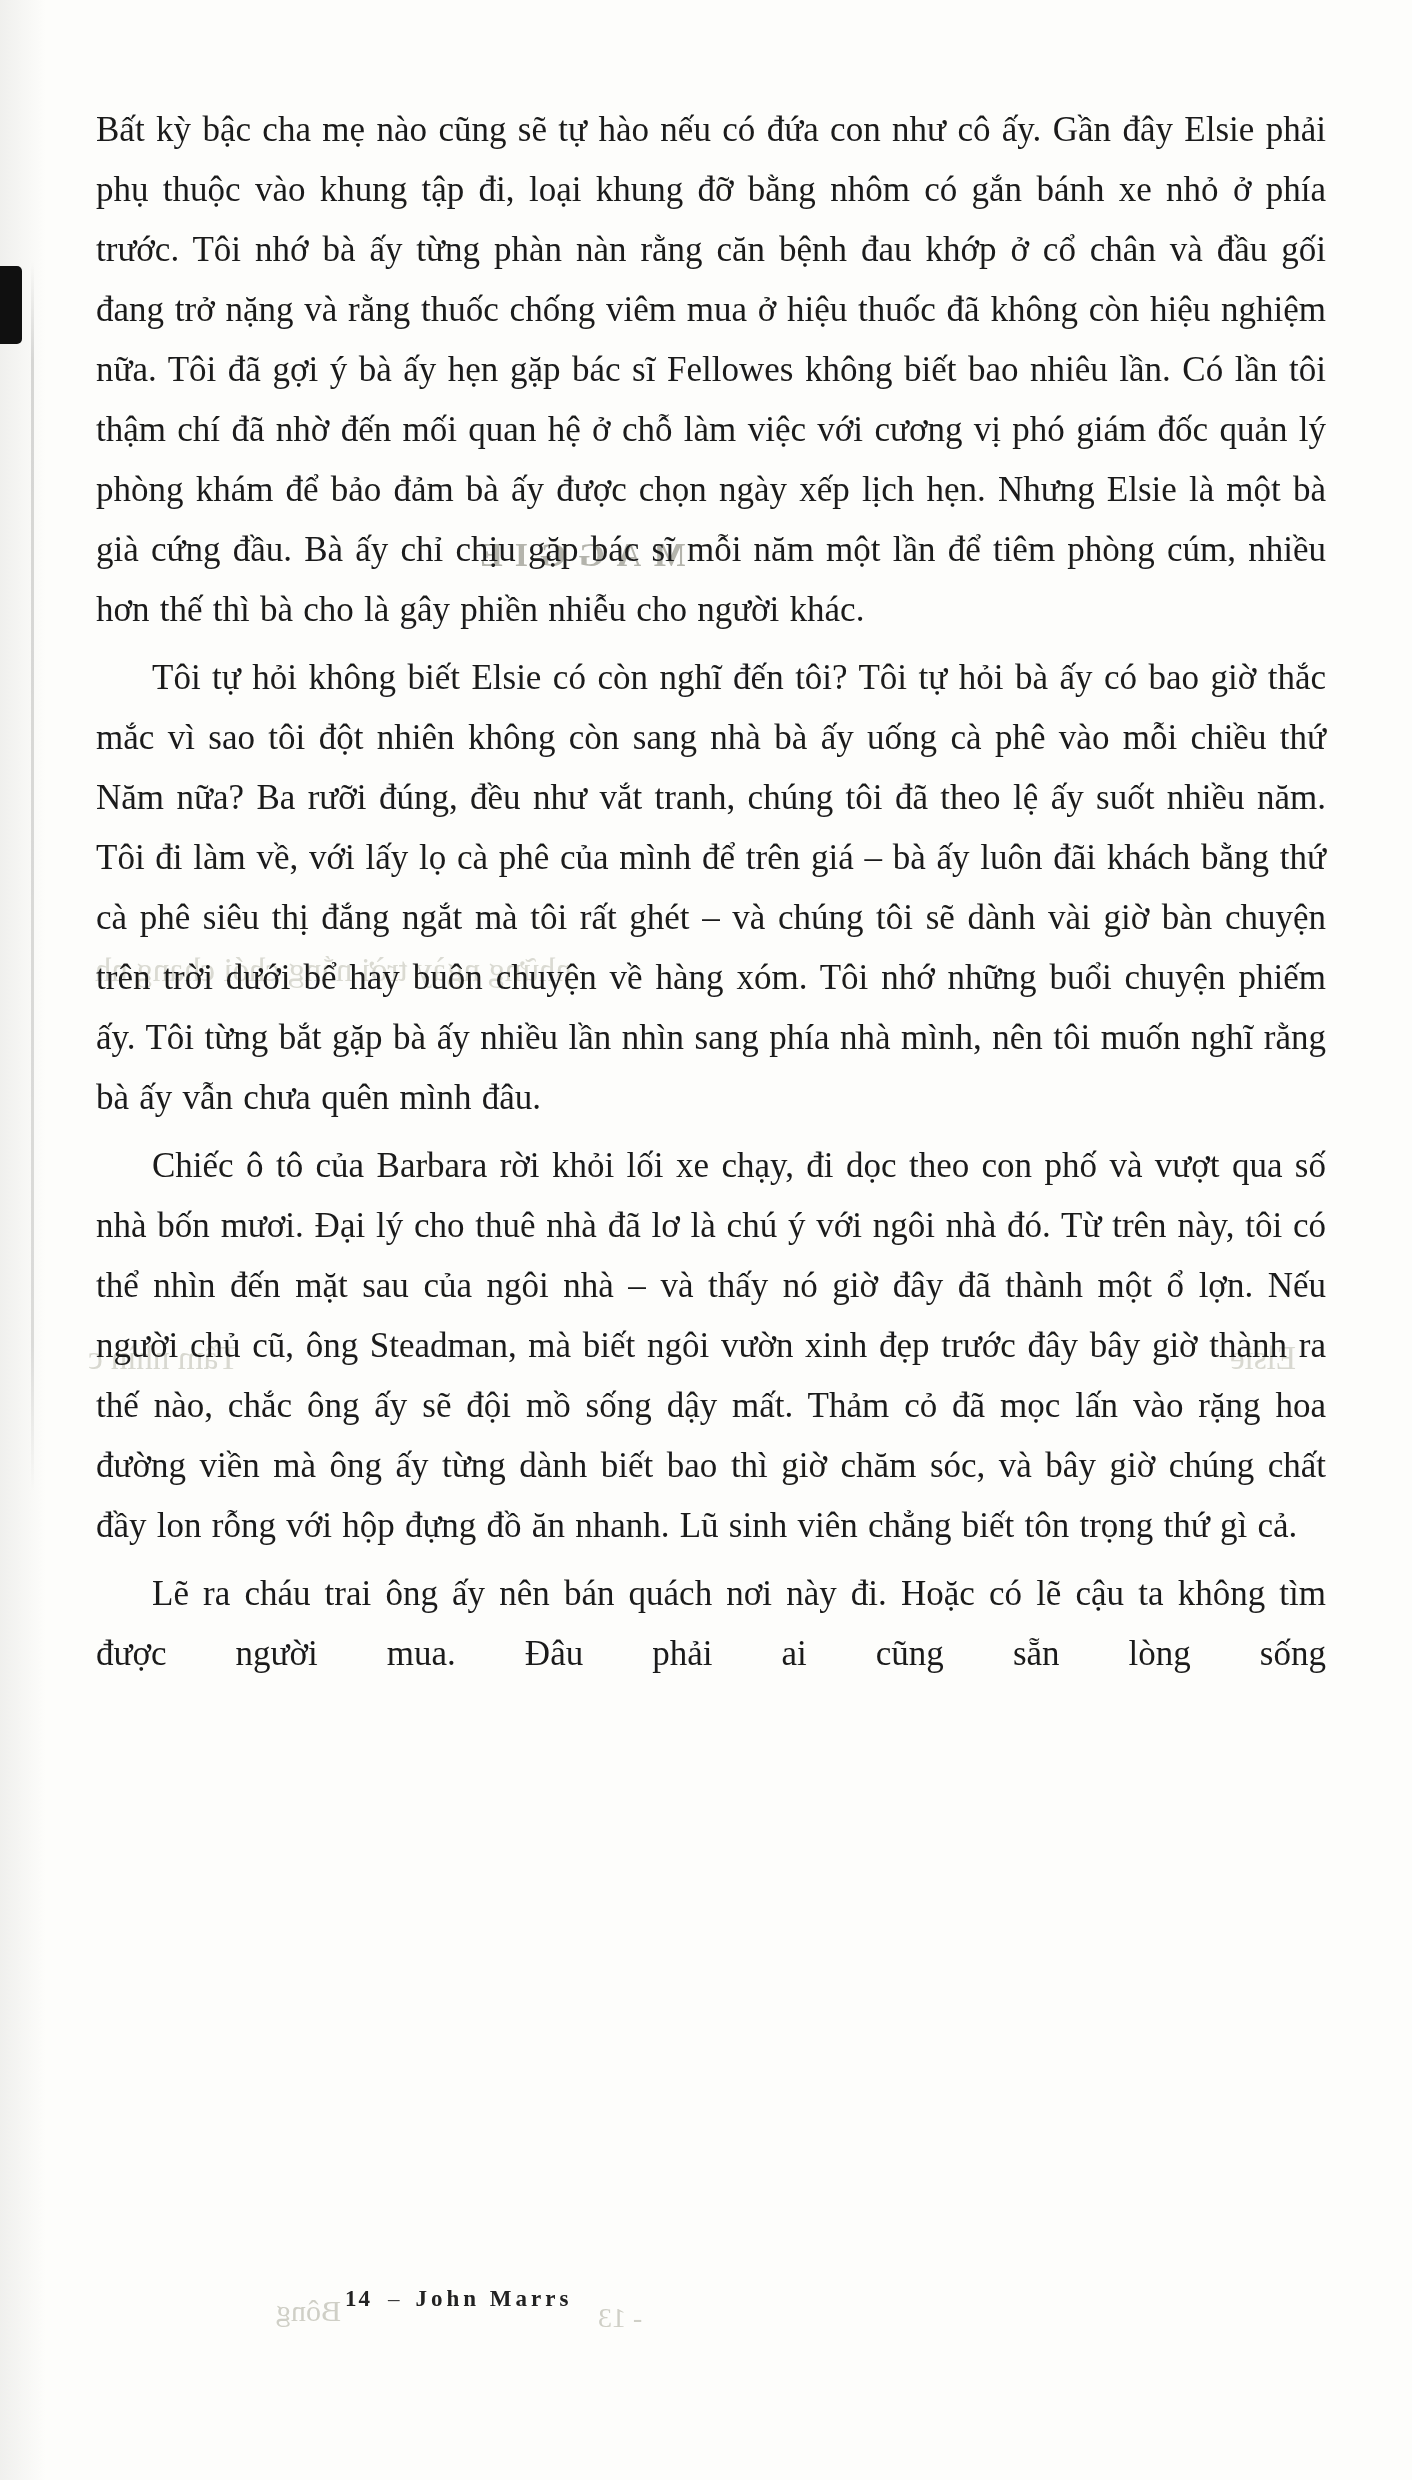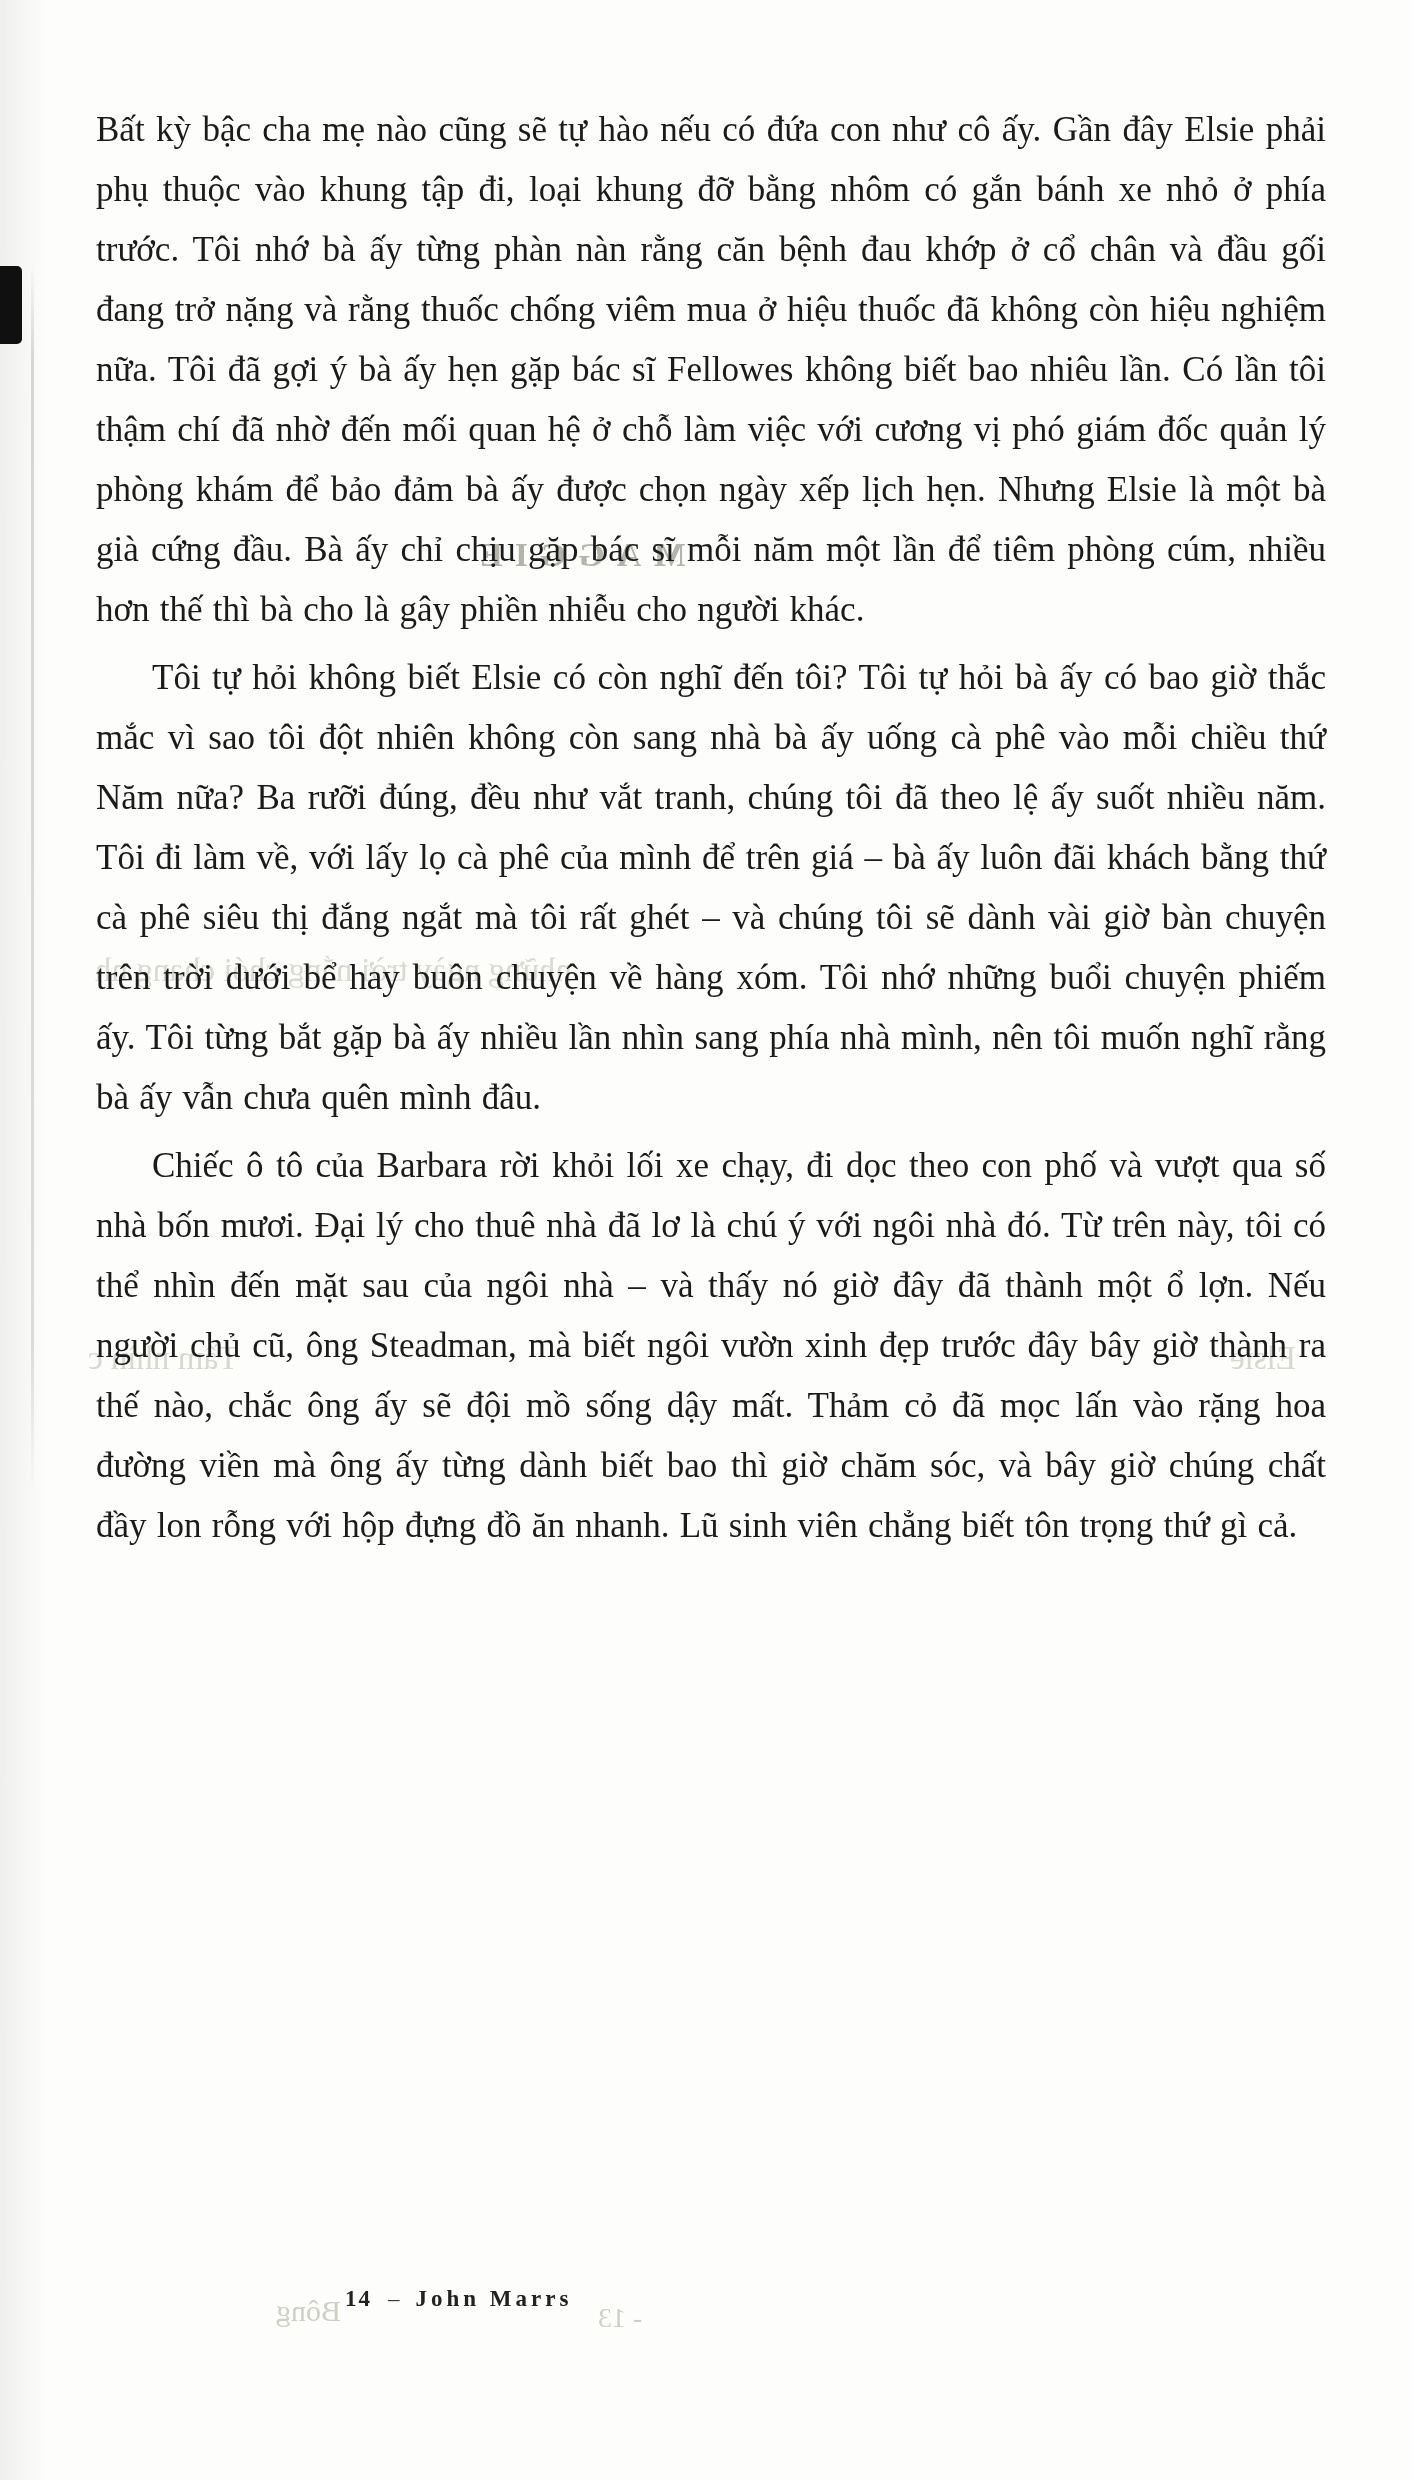--- a/index.html
+++ b/index.html
@@ -146,19 +146,20 @@
   <div class="bleed bleed-mid">những ngày trời nắng chói chang nh</div>
   <div class="bleed bleed-low-left">Tầm nhìn c</div>
   <div class="bleed bleed-low-right">Elsie</div>
   <div class="bleed bleed-bottom-left">Bông</div>
   <div class="bleed bleed-bottom-right">- 13</div>
 
   <main class="text-block">
     <p class="first">Bất kỳ bậc cha mẹ nào cũng sẽ tự hào nếu có đứa con như cô ấy. Gần đây Elsie phải phụ thuộc vào khung tập đi, loại khung đỡ bằng nhôm có gắn bánh xe nhỏ ở phía trước. Tôi nhớ bà ấy từng phàn nàn rằng căn bệnh đau khớp ở cổ chân và đầu gối đang trở nặng và rằng thuốc chống viêm mua ở hiệu thuốc đã không còn hiệu nghiệm nữa. Tôi đã gợi ý bà ấy hẹn gặp bác sĩ Fellowes không biết bao nhiêu lần. Có lần tôi thậm chí đã nhờ đến mối quan hệ ở chỗ làm việc với cương vị phó giám đốc quản lý phòng khám để bảo đảm bà ấy được chọn ngày xếp lịch hẹn. Nhưng Elsie là một bà già cứng đầu. Bà ấy chỉ chịu gặp bác sĩ mỗi năm một lần để tiêm phòng cúm, nhiều hơn thế thì bà cho là gây phiền nhiễu cho người khác.</p>
     <p>Tôi tự hỏi không biết Elsie có còn nghĩ đến tôi? Tôi tự hỏi bà ấy có bao giờ thắc mắc vì sao tôi đột nhiên không còn sang nhà bà ấy uống cà phê vào mỗi chiều thứ Năm nữa? Ba rưỡi đúng, đều như vắt tranh, chúng tôi đã theo lệ ấy suốt nhiều năm. Tôi đi làm về, với lấy lọ cà phê của mình để trên giá – bà ấy luôn đãi khách bằng thứ cà phê siêu thị đắng ngắt mà tôi rất ghét – và chúng tôi sẽ dành vài giờ bàn chuyện trên trời dưới bể hay buôn chuyện về hàng xóm. Tôi nhớ những buổi chuyện phiếm ấy. Tôi từng bắt gặp bà ấy nhiều lần nhìn sang phía nhà mình, nên tôi muốn nghĩ rằng bà ấy vẫn chưa quên mình đâu.</p>
     <p>Chiếc ô tô của Barbara rời khỏi lối xe chạy, đi dọc theo con phố và vượt qua số nhà bốn mươi. Đại lý cho thuê nhà đã lơ là chú ý với ngôi nhà đó. Từ trên này, tôi có thể nhìn đến mặt sau của ngôi nhà – và thấy nó giờ đây đã thành một ổ lợn. Nếu người chủ cũ, ông Steadman, mà biết ngôi vườn xinh đẹp trước đây bây giờ thành ra thế nào, chắc ông ấy sẽ đội mồ sống dậy mất. Thảm cỏ đã mọc lấn vào rặng hoa đường viền mà ông ấy từng dành biết bao thì giờ chăm sóc, và bây giờ chúng chất đầy lon rỗng với hộp đựng đồ ăn nhanh. Lũ sinh viên chẳng biết tôn trọng thứ gì cả.</p>
+    <p class="continues">Lẽ ra cháu trai ông ấy nên bán quách nơi này đi. Hoặc có lẽ cậu ta không tìm được người mua. Đâu phải ai cũng sẵn lòng sống</p>
   </main>
 
   <footer class="footer">
     <span class="num">14</span><span class="dash">–</span><span class="author">John Marrs</span>
   </footer>
 
 </div>
 
 </body></html>

